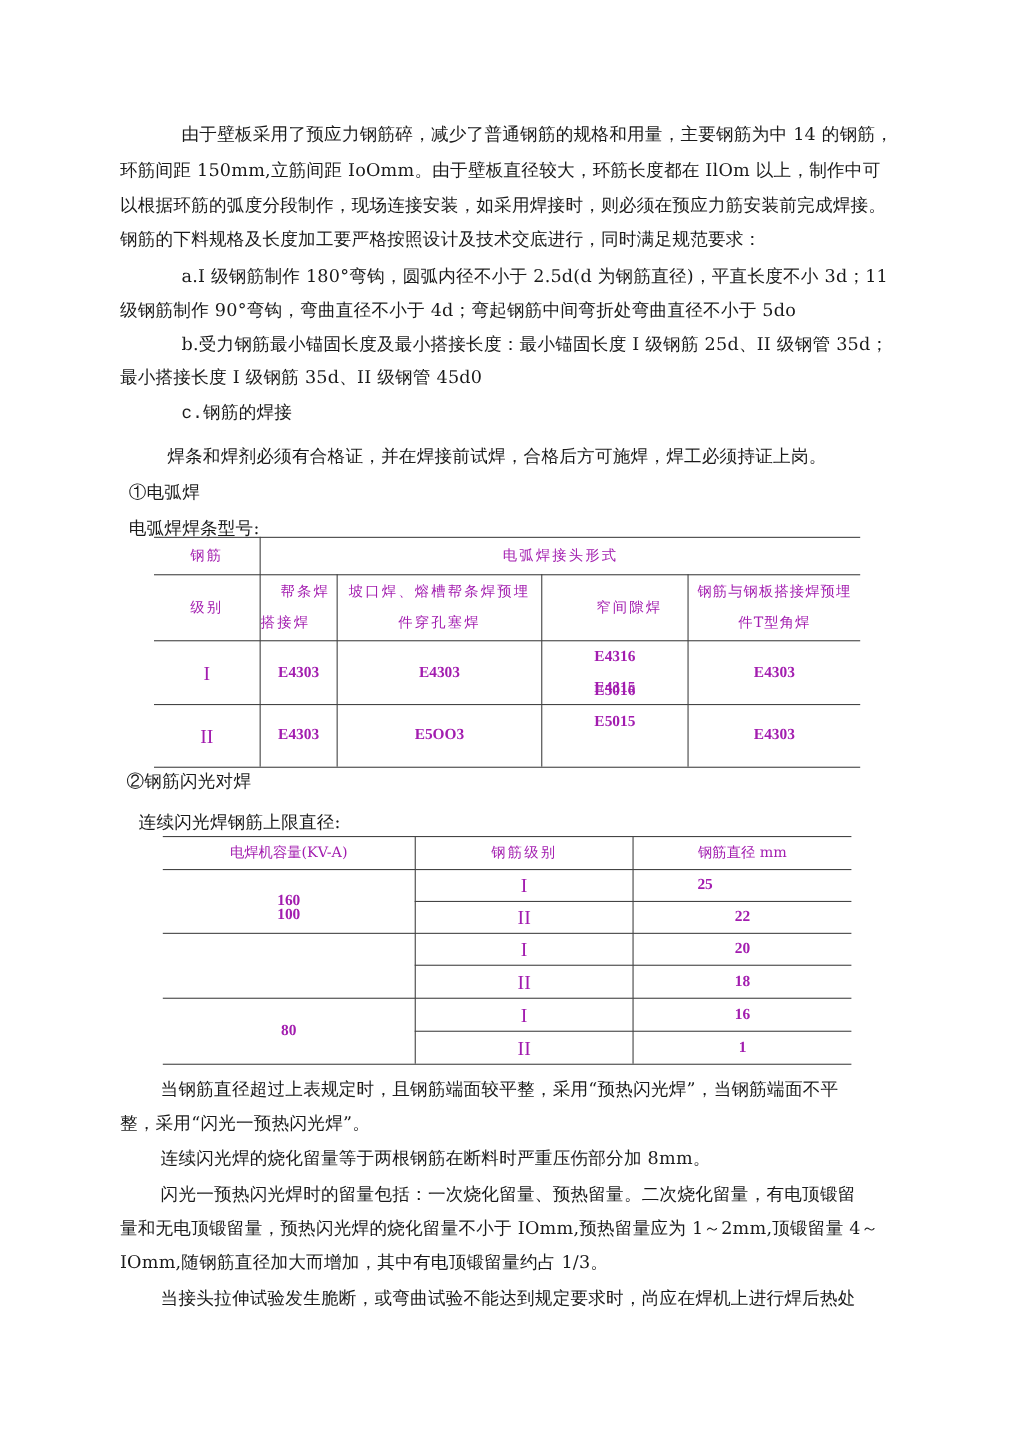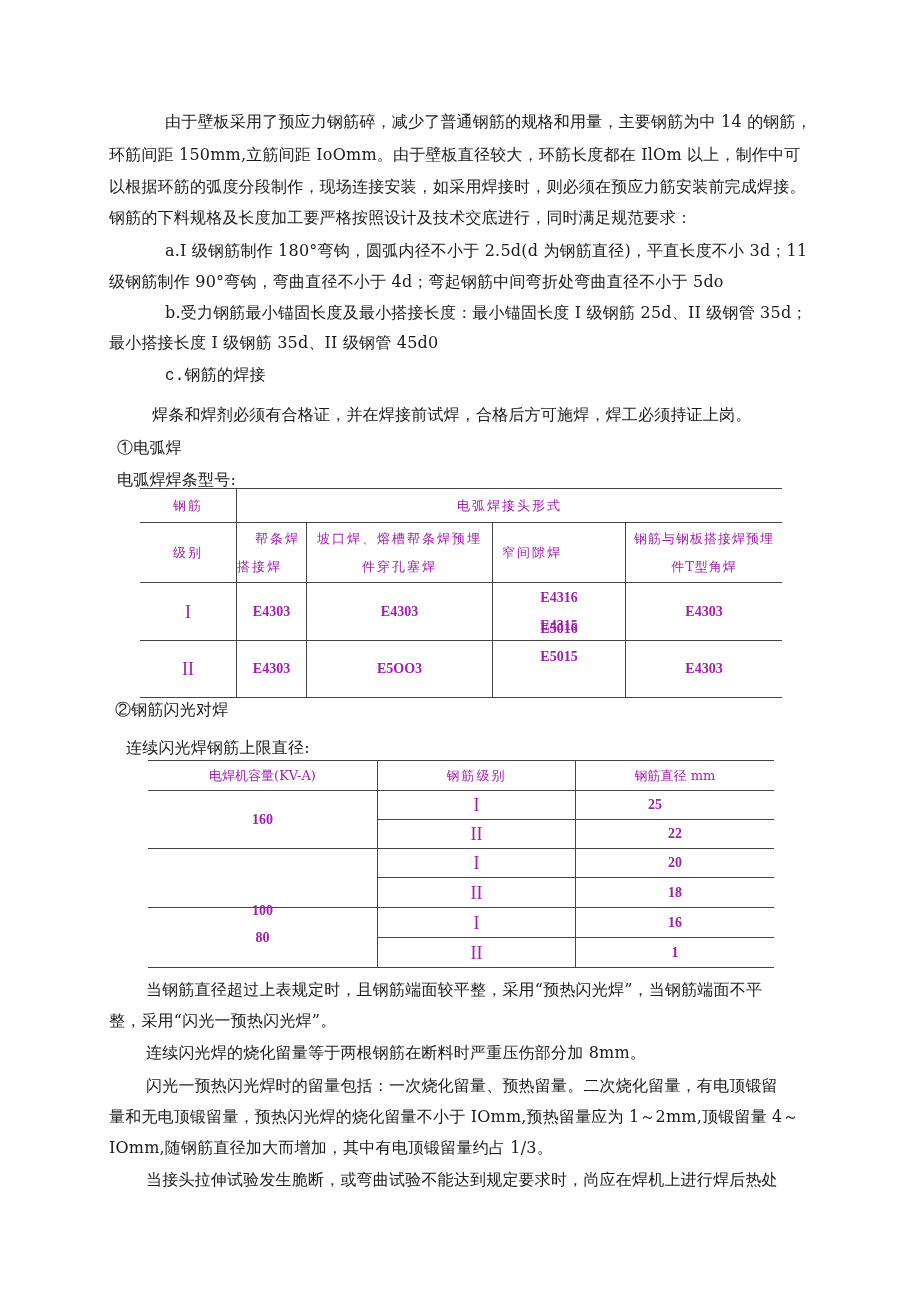--- a/index.html
+++ b/index.html
@@ -58,21 +58,21 @@
       <span>级别</span>
     </div>
   <div class="cell hdr" style="left:237px;top:523px;width:69px;height:59px;">
     <span style="align-self:flex-end;padding-right:6px;">帮条焊</span>
     <span style="align-self:flex-start;">搭接焊</span>
   </div>
   <div class="cell hdr" style="left:307px;top:523px;width:185px;height:59px;">
     <span>坡口焊、熔槽帮条焊预埋</span>
     <span>件穿孔塞焊</span>
   </div>
-  <div class="cell hdr" style="left:466px;top:523px;width:132px;height:59px;">
+  <div class="cell hdr" style="left:506px;top:523px;width:132px;height:59px;">
     <span>窄间隙焊</span>
   </div>
   <div class="cell hdr" style="left:626px;top:523px;width:156px;height:59px;letter-spacing:1px;">
     <span>钢筋与钢板搭接焊预埋</span>
     <span>件T型角焊</span>
   </div>
 
   <div class="cell roman" style="left:140px;top:583px;width:96px;height:57px;">
       <span>I</span>
     </div>
@@ -132,31 +132,31 @@
   <div class="cell" style="left:576px;top:761px;width:198px;height:29px;">
       <span>钢筋直径 mm</span>
     </div>
 
   <div class="cell bold" style="left:148px;top:791px;width:229px;height:57px;">
       <span>160</span>
     </div>
   <div class="cell roman" style="left:378px;top:791px;width:197px;height:28px;">
       <span>I</span>
     </div>
-  <div class="cell bold" style="left:556px;top:791px;width:198px;height:28px;text-align:center;">
+  <div class="cell bold" style="left:542px;top:791px;width:198px;height:28px;text-align:center;">
       <span>25</span>
     </div>
   <div class="cell roman" style="left:378px;top:820px;width:197px;height:28px;">
       <span>II</span>
     </div>
   <div class="cell bold" style="left:576px;top:820px;width:198px;height:28px;">
       <span>22</span>
     </div>
 
-  <div class="cell bold" style="left:148px;top:882px;width:229px;height:58px;">
+  <div class="cell bold" style="left:148px;top:803px;width:229px;height:58px;">
       <span>100</span>
     </div>
   <div class="cell roman" style="left:378px;top:849px;width:197px;height:28px;">
       <span>I</span>
     </div>
   <div class="cell bold" style="left:576px;top:849px;width:198px;height:28px;">
       <span>20</span>
     </div>
   <div class="cell roman" style="left:378px;top:878px;width:197px;height:29px;">
       <span>II</span>

